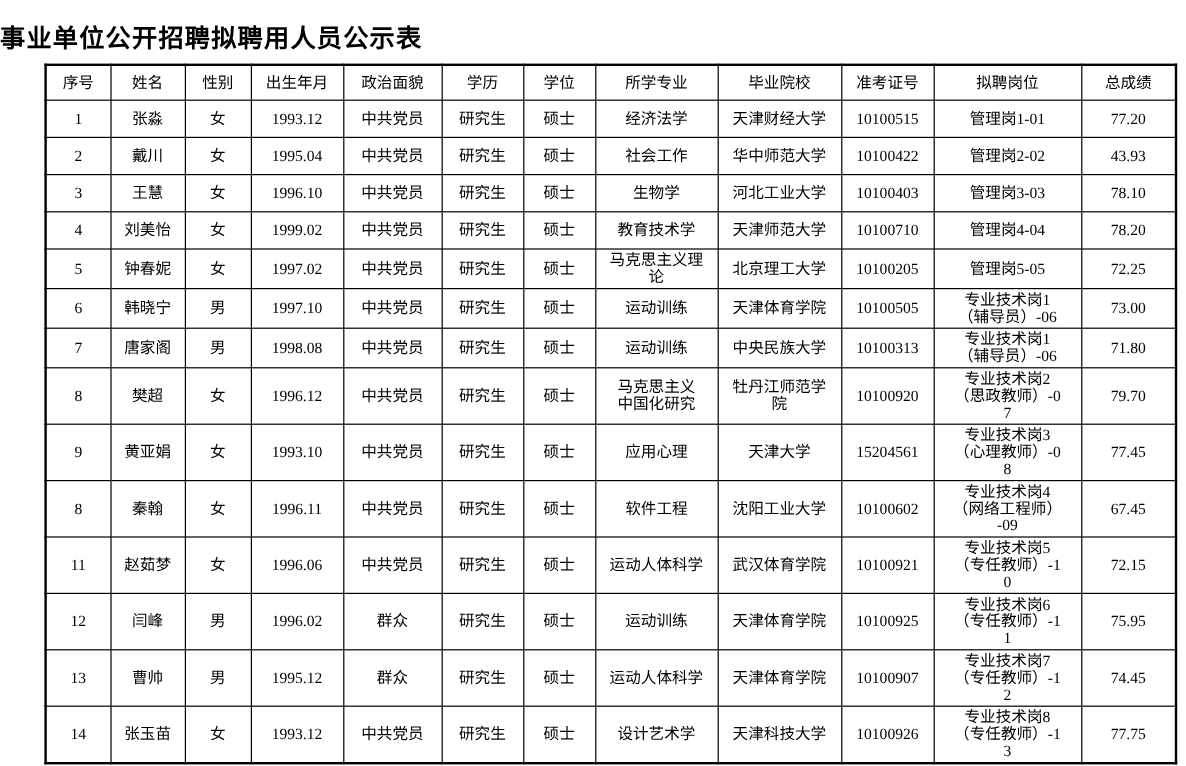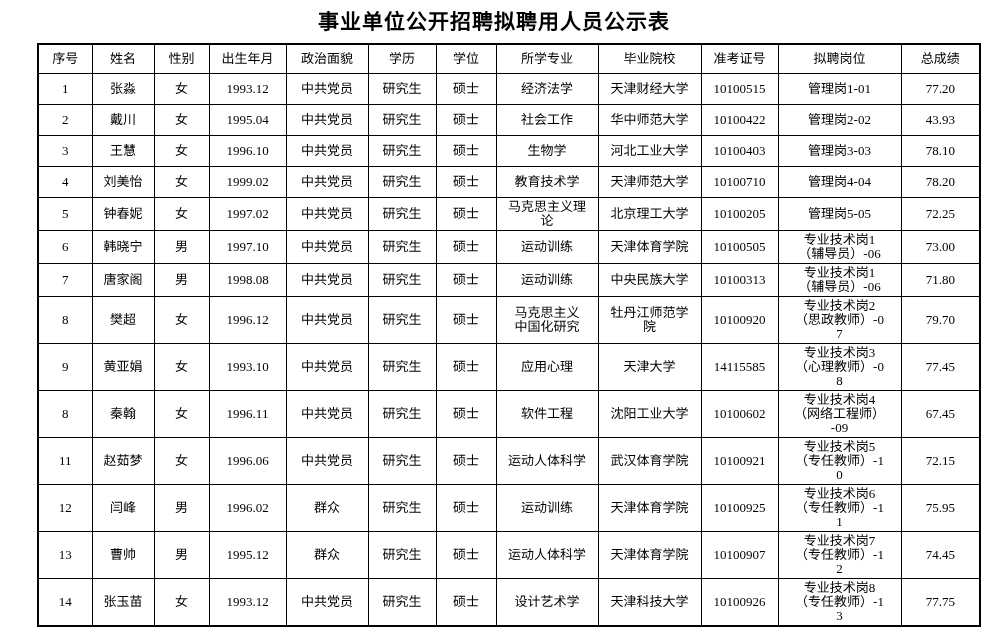--- a/index.html
+++ b/index.html
@@ -12,23 +12,22 @@
     font-family: "Liberation Serif", "DejaVu Serif", serif;
     color: #000000;
   }
   .page {
     width: 988px;
     height: 638px;
     background: #ffffff;
   }
   .page-title {
     margin: 0;
-    padding-top: 11px;
+    padding-top: 21px;
     margin-bottom: 9px;
-    text-align: center;
     font-size: 21px;
     line-height: 23px;
     font-weight: bold;
     letter-spacing: 1px;
   }
   table.roster {
     border-collapse: collapse;
     table-layout: fixed;
     width: 942px;
     margin-left: 37px;
@@ -221,21 +220,21 @@
         <tr>
           <td>9</td>
           <td>黄亚娟</td>
           <td>女</td>
           <td>1993.10</td>
           <td>中共党员</td>
           <td>研究生</td>
           <td>硕士</td>
           <td>应用心理</td>
           <td>天津大学</td>
-          <td>14115585</td>
+          <td>15204561</td>
           <td>专业技术岗3
 （心理教师）-0
 8</td>
           <td>77.45</td>
         </tr>
         <tr>
           <td>8</td>
           <td>秦翰</td>
           <td>女</td>
           <td>1996.11</td>

